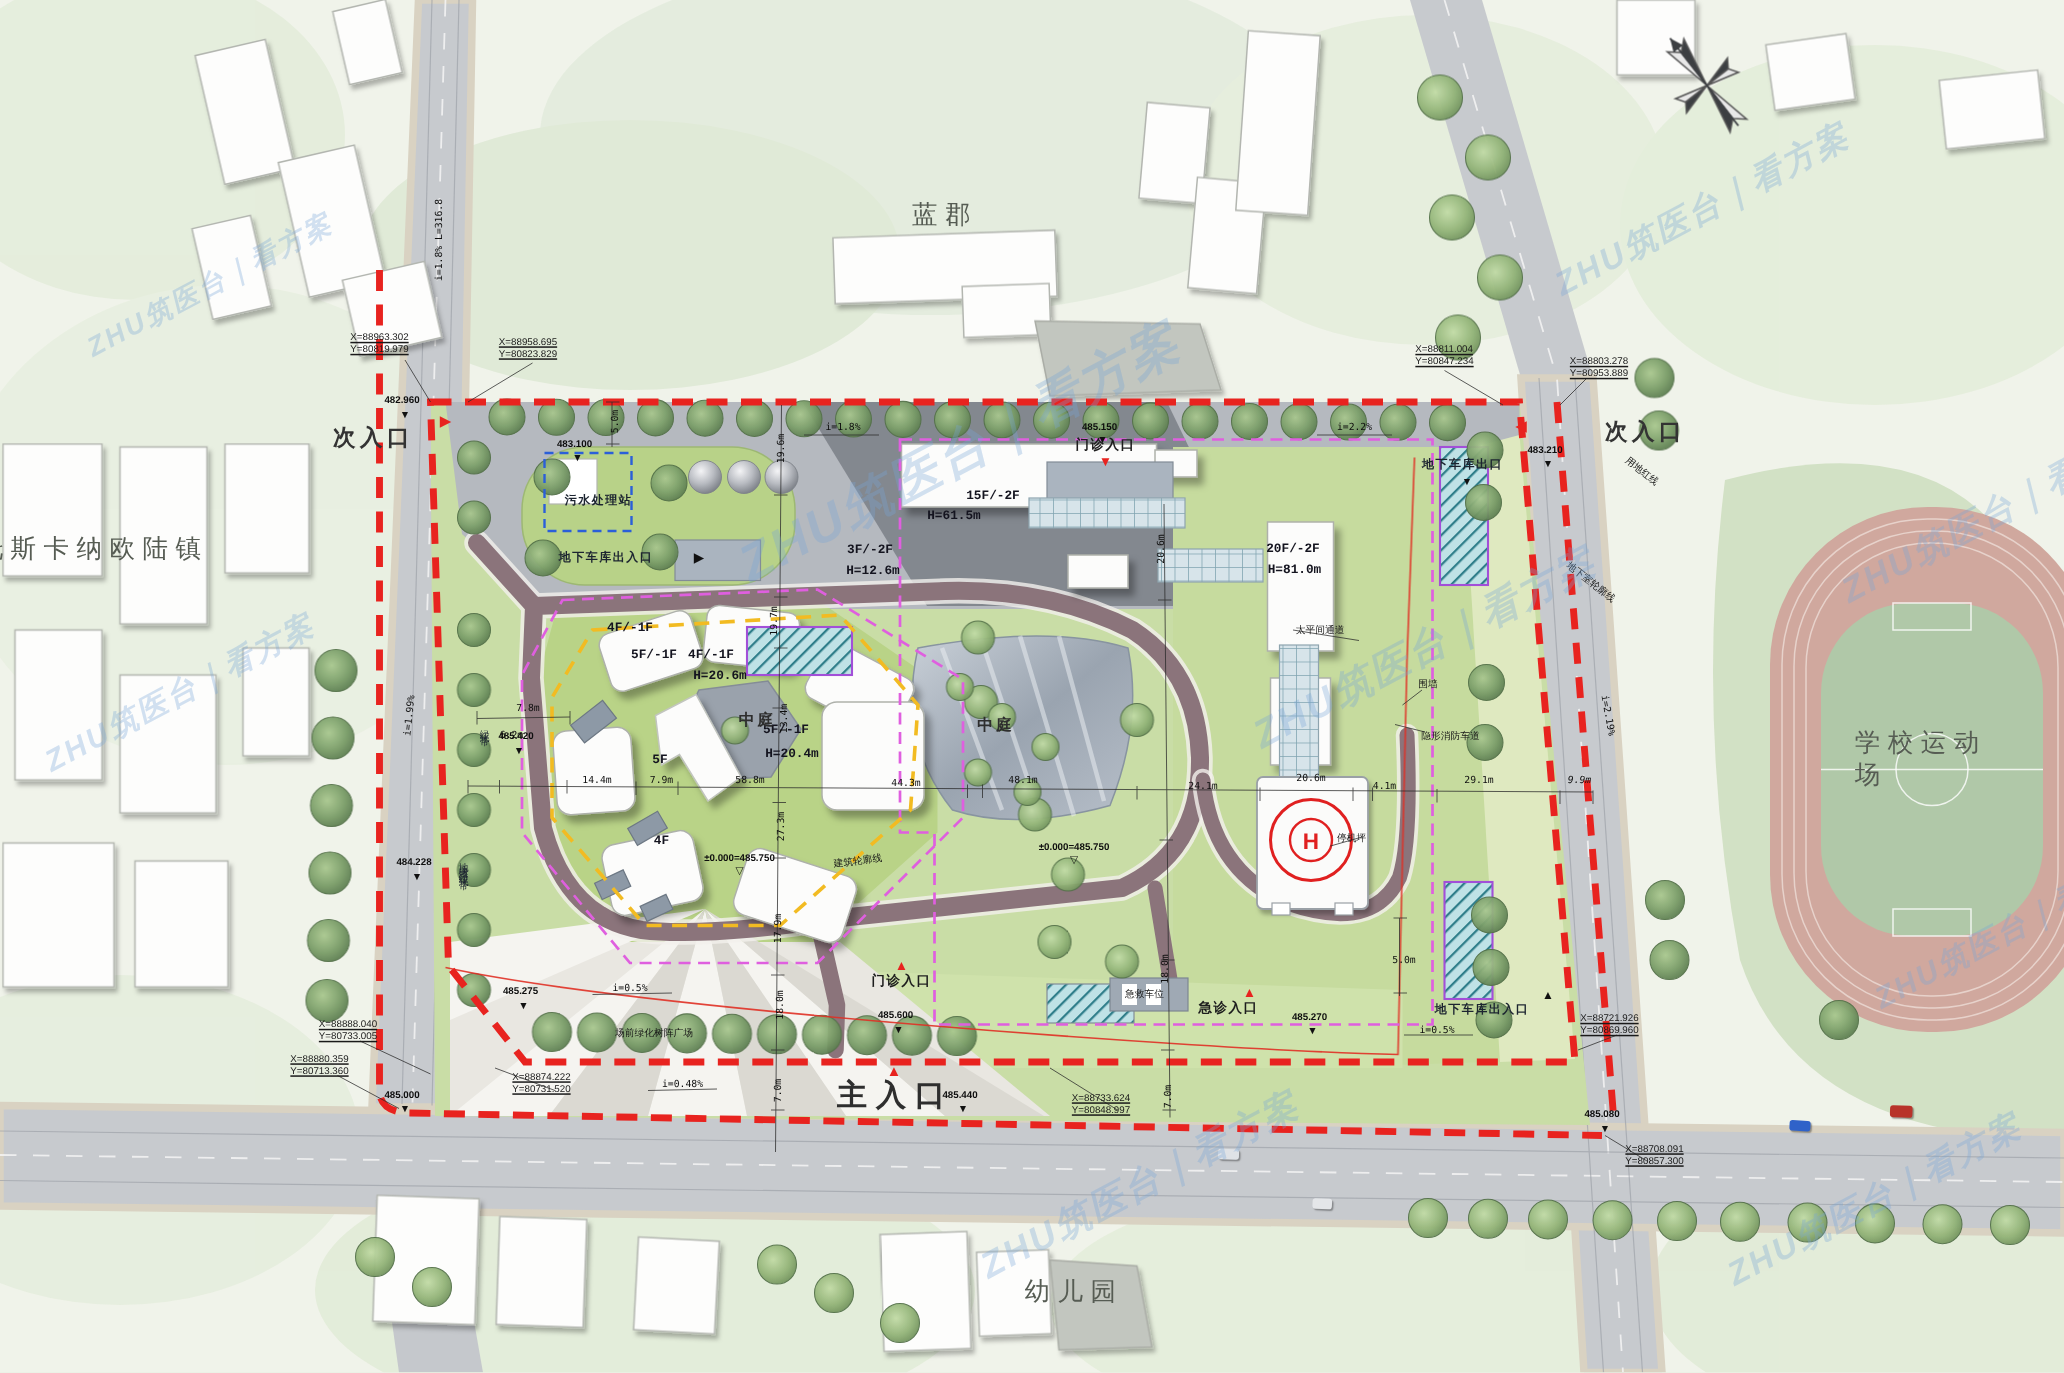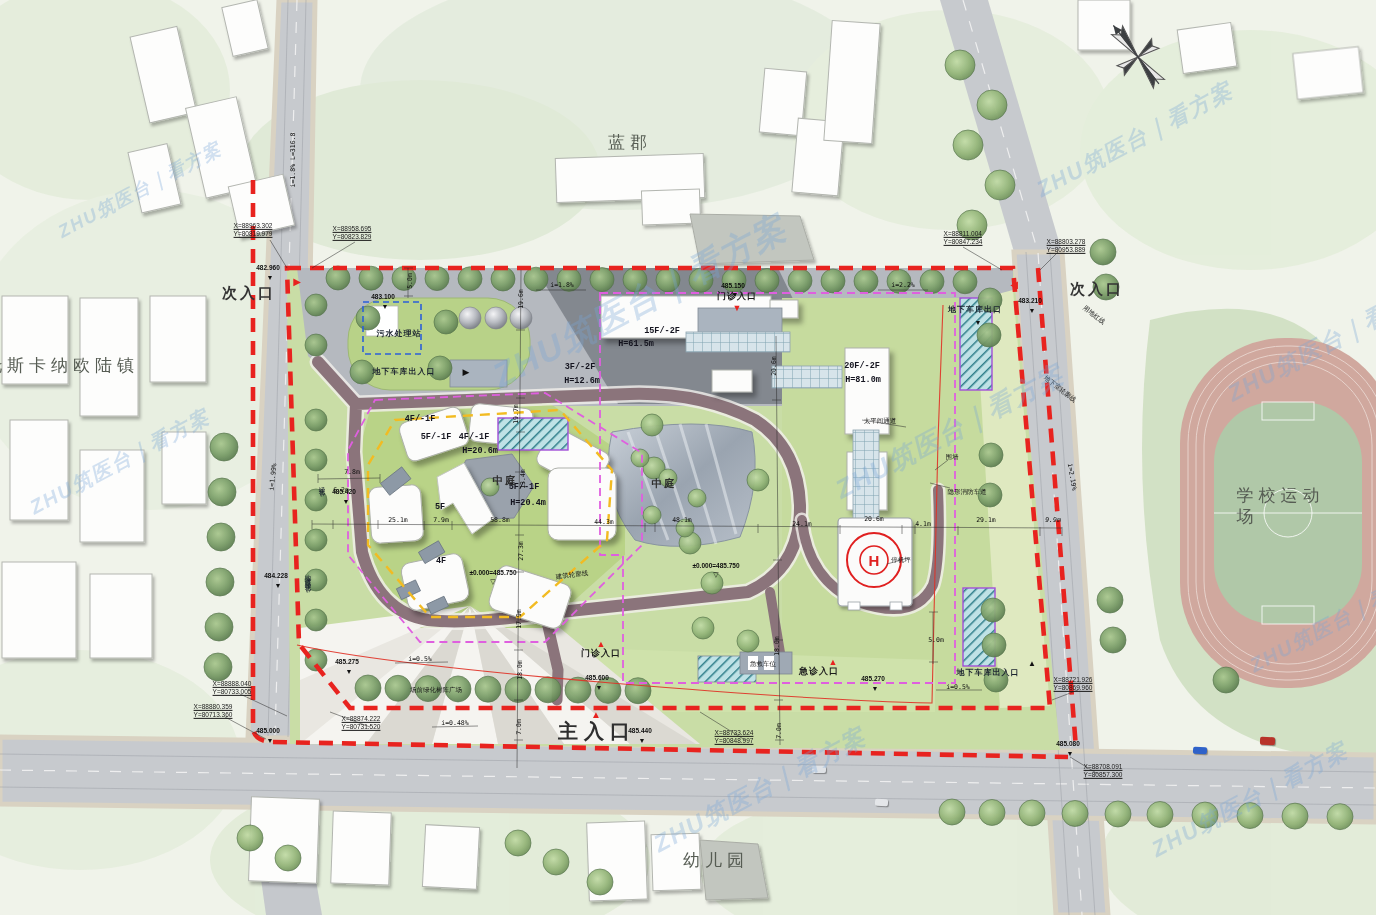--- a/index.html
+++ b/index.html
@@ -463,21 +463,21 @@
       <span class="lb note" style="left: 436px; top: 690px;">场前绿化树阵广场</span>
       <span class="lb dim" style="left: 293px; top: 160px; transform: translate(-50%, -50%) rotate(-90deg);">i=1.8% L=316.8</span>
       <span class="lb dim" style="left: 562px; top: 285px;">i=1.8%</span>
       <span class="lb dim" style="left: 903px; top: 285px;">i=2.2%</span>
       <span class="lb dim" style="left: 273px; top: 477px; transform: translate(-50%, -50%) rotate(-84deg);">i=1.99%</span>
       <span class="lb dim" style="left: 1072px; top: 477px; transform: translate(-50%, -50%) rotate(80deg);">i=2.19%</span>
       <span class="lb dim" style="left: 420px; top: 659px;">i=0.5%</span>
       <span class="lb dim" style="left: 958px; top: 687px;">i=0.5%</span>
       <span class="lb dim" style="left: 455px; top: 723px;">i=0.48%</span>
       <span class="lb dim" style="left: 341px; top: 490px;">6.2m</span>
-      <span class="lb dim" style="left: 398px; top: 520px;">25.1m</span>
+      <span class="lb dim" style="left: 398px; top: 520px;">14.4m</span>
       <span class="lb dim" style="left: 441px; top: 520px;">7.9m</span>
       <span class="lb dim" style="left: 352px; top: 472px;">7.8m</span>
       <span class="lb dim" style="left: 500px; top: 520px;">58.8m</span>
       <span class="lb dim" style="left: 604px; top: 522px;">44.3m</span>
       <span class="lb dim" style="left: 682px; top: 520px;">48.1m</span>
       <span class="lb dim" style="left: 802px; top: 524px;">24.1m</span>
       <span class="lb dim" style="left: 874px; top: 519px;">20.6m</span>
       <span class="lb dim" style="left: 923px; top: 524px;">4.1m</span>
       <span class="lb dim" style="left: 986px; top: 520px;">29.1m</span>
       <span class="lb dim" style="left: 1053px; top: 520px; font-style: italic;">9.9m</span>

